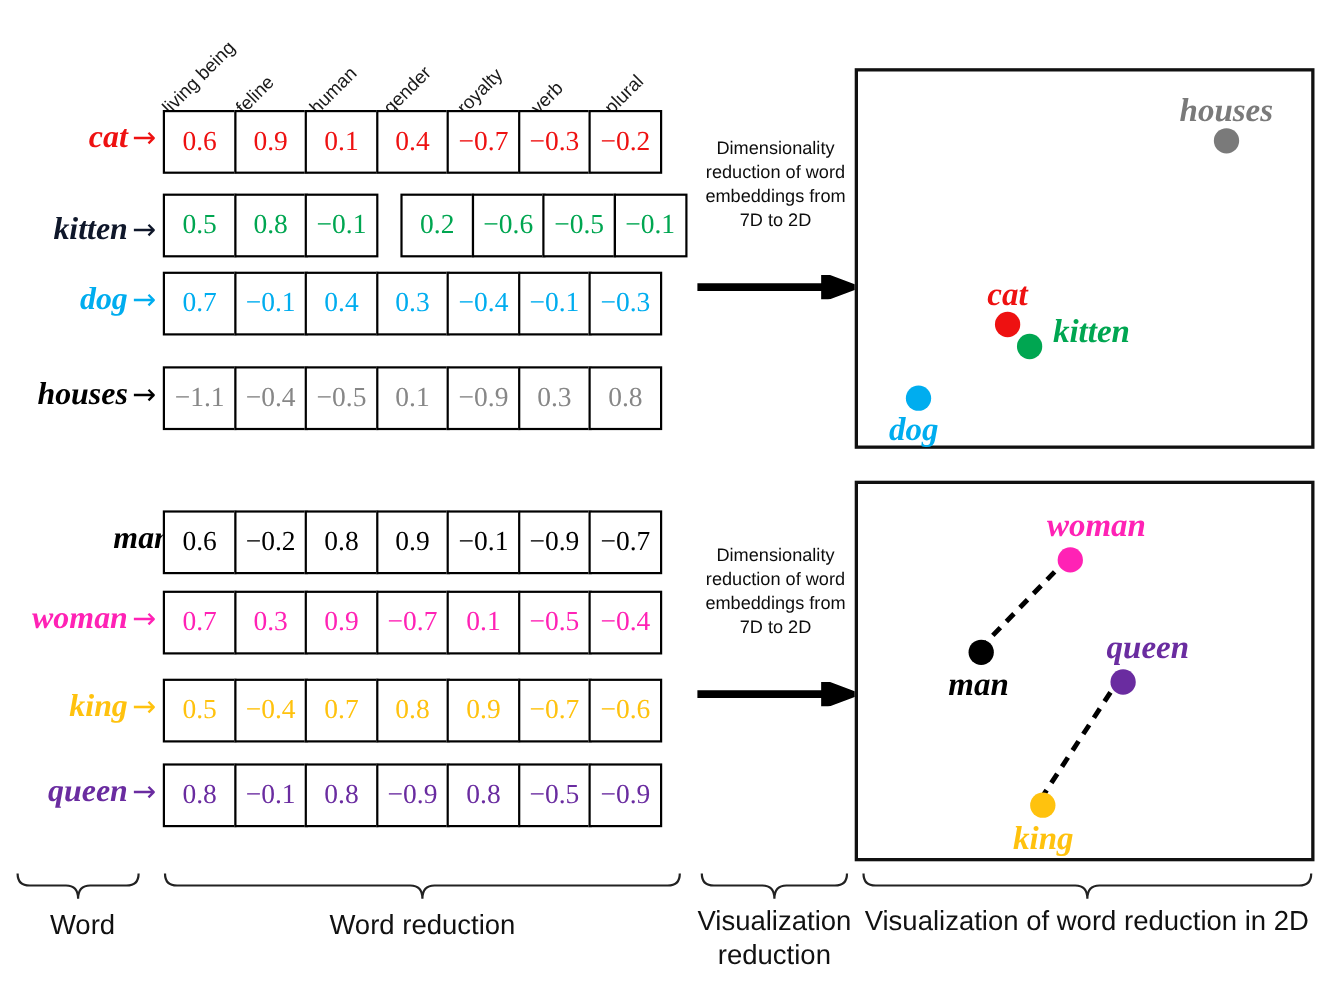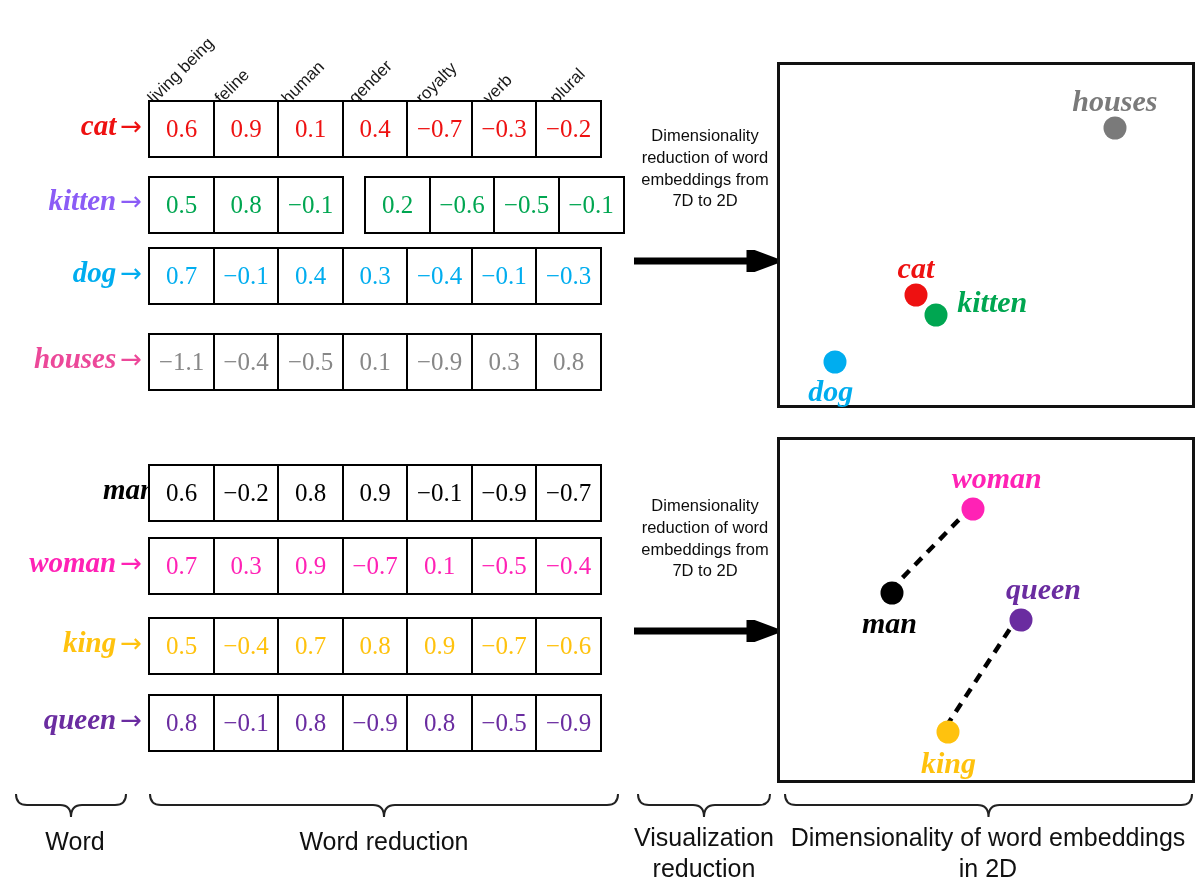--- a/index.html
+++ b/index.html
@@ -139,41 +139,41 @@
       <div class="row-label" style="color: rgb(238, 17, 17); top: 109px; width: 142px; left: 0px;"><span>cat</span><span class="arrow">→</span></div>
       <div class="emb-table" style="left: 148px; top: 100px;">
         <div class="cell" style="color: rgb(238, 17, 17);">0.6</div>
         <div class="cell" style="color: rgb(238, 17, 17);">0.9</div>
         <div class="cell" style="color: rgb(238, 17, 17);">0.1</div>
         <div class="cell" style="color: rgb(238, 17, 17);">0.4</div>
         <div class="cell" style="color: rgb(238, 17, 17);">−0.7</div>
         <div class="cell" style="color: rgb(238, 17, 17);">−0.3</div>
         <div class="cell" style="color: rgb(238, 17, 17);">−0.2</div>
       </div>
-      <div class="row-label" style="color: #8b5cf6; top: 184px; width: 142px; left: 0px;"><span>kitten</span><span class="arrow">→</span></div>
+      <div class="row-label" style="color: #0f172a; top: 192px; width: 142px; left: 0px;"><span>kitten</span><span class="arrow">→</span></div>
       <div class="emb-table" style="left: 148px; top: 176px;">
         <div class="cell" style="color: rgb(0, 166, 81);">0.5</div>
         <div class="cell" style="color: rgb(0, 166, 81);">0.8</div>
         <div class="cell" style="color: rgb(0, 166, 81);">−0.1</div>
         <div class="cell" style="color: rgb(0, 166, 81); margin-left: 20px;">0.2</div>
         <div class="cell" style="color: rgb(0, 166, 81);">−0.6</div>
         <div class="cell" style="color: rgb(0, 166, 81);">−0.5</div>
         <div class="cell" style="color: rgb(0, 166, 81);">−0.1</div>
       </div>
       <div class="row-label" style="color: rgb(0, 173, 239); top: 256px; width: 142px; left: 0px;"><span>dog</span><span class="arrow">→</span></div>
       <div class="emb-table" style="left: 148px; top: 247px;">
         <div class="cell" style="color: rgb(0, 173, 239);">0.7</div>
         <div class="cell" style="color: rgb(0, 173, 239);">−0.1</div>
         <div class="cell" style="color: rgb(0, 173, 239);">0.4</div>
         <div class="cell" style="color: rgb(0, 173, 239);">0.3</div>
         <div class="cell" style="color: rgb(0, 173, 239);">−0.4</div>
         <div class="cell" style="color: rgb(0, 173, 239);">−0.1</div>
         <div class="cell" style="color: rgb(0, 173, 239);">−0.3</div>
       </div>
-      <div class="row-label" style="color: #ec4899; top: 342px; width: 142px; left: 0px;"><span>houses</span><span class="arrow">→</span></div>
+      <div class="row-label" style="color: #000000; top: 342px; width: 142px; left: 0px;"><span>houses</span><span class="arrow">→</span></div>
       <div class="emb-table" style="left: 148px; top: 333px;">
         <div class="cell" style="color: rgb(135, 135, 135);">−1.1</div>
         <div class="cell" style="color: rgb(135, 135, 135);">−0.4</div>
         <div class="cell" style="color: rgb(135, 135, 135);">−0.5</div>
         <div class="cell" style="color: rgb(135, 135, 135);">0.1</div>
         <div class="cell" style="color: rgb(135, 135, 135);">−0.9</div>
         <div class="cell" style="color: rgb(135, 135, 135);">0.3</div>
         <div class="cell" style="color: rgb(135, 135, 135);">0.8</div>
       </div>
       <div class="row-label" style="color: rgb(0, 0, 0); top: 473px; width: 142px; left: 0px; padding-left: 40px;"><span>man</span><span class="arrow">→</span></div>
@@ -265,16 +265,16 @@
         <path d="M2,2 Q2,13 13,13 L225,13 Q236,13 236,25 Q236,13 247,13 L459,13 Q470,13 470,2" fill="none" stroke="#222" stroke-width="2"></path>
       </svg>
       <div class="caption" style="left: 134px; top: 826px; width: 500px;">Word reduction</div>
       <svg class="brace" width="136" height="30" viewBox="0 0 136 30" style="left: 636px; top: 792px;">
         <path d="M2,2 Q2,13 13,13 L57,13 Q68,13 68,25 Q68,13 79,13 L123,13 Q134,13 134,2" fill="none" stroke="#222" stroke-width="2"></path>
       </svg>
       <div class="caption" style="left: 609px; top: 822px; width: 190px;">Visualization reduction</div>
       <svg class="brace" width="411" height="30" viewBox="0 0 411 30" style="left: 783px; top: 792px;">
         <path d="M2,2 Q2,13 13,13 L194.5,13 Q205.5,13 205.5,25 Q205.5,13 216.5,13 L398,13 Q409,13 409,2" fill="none" stroke="#222" stroke-width="2"></path>
       </svg>
-      <div class="caption" style="left: 778px; top: 822px; width: 420px;">Dimensionality of word embeddings  in 2D</div>
+      <div class="caption" style="left: 778px; top: 822px; width: 420px;">Visualization of word reduction  in 2D</div>
     </div>
 
 </div>
 
 </body></html>

